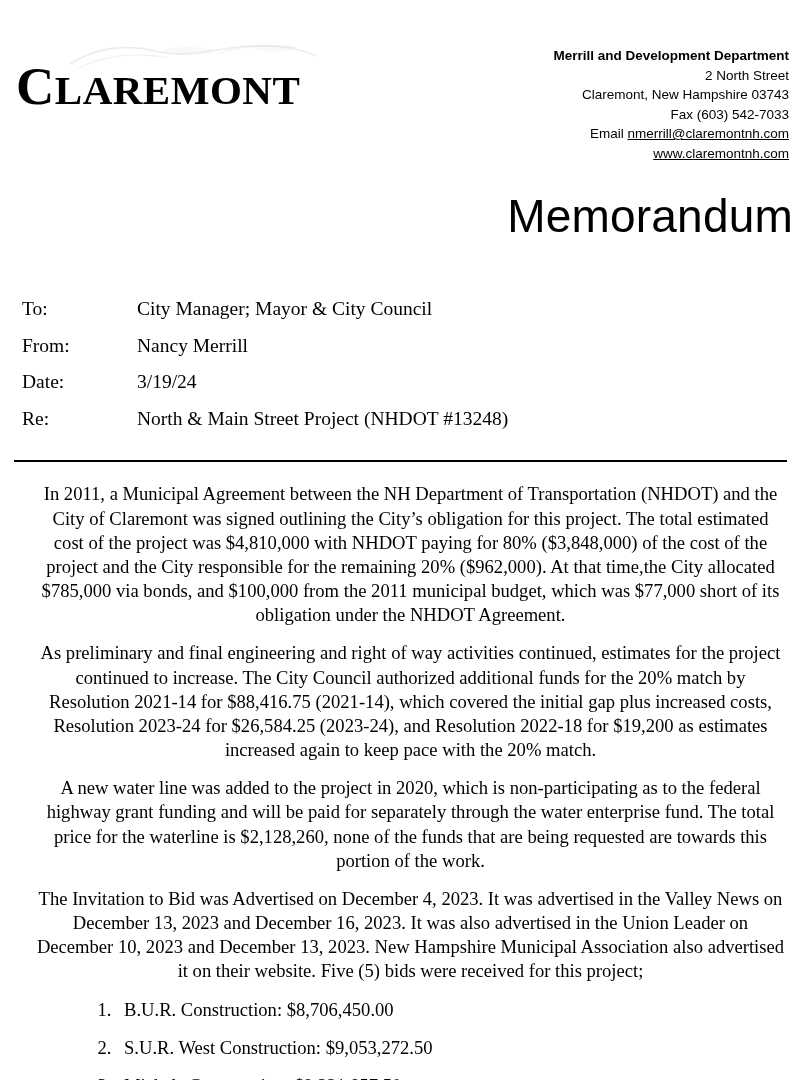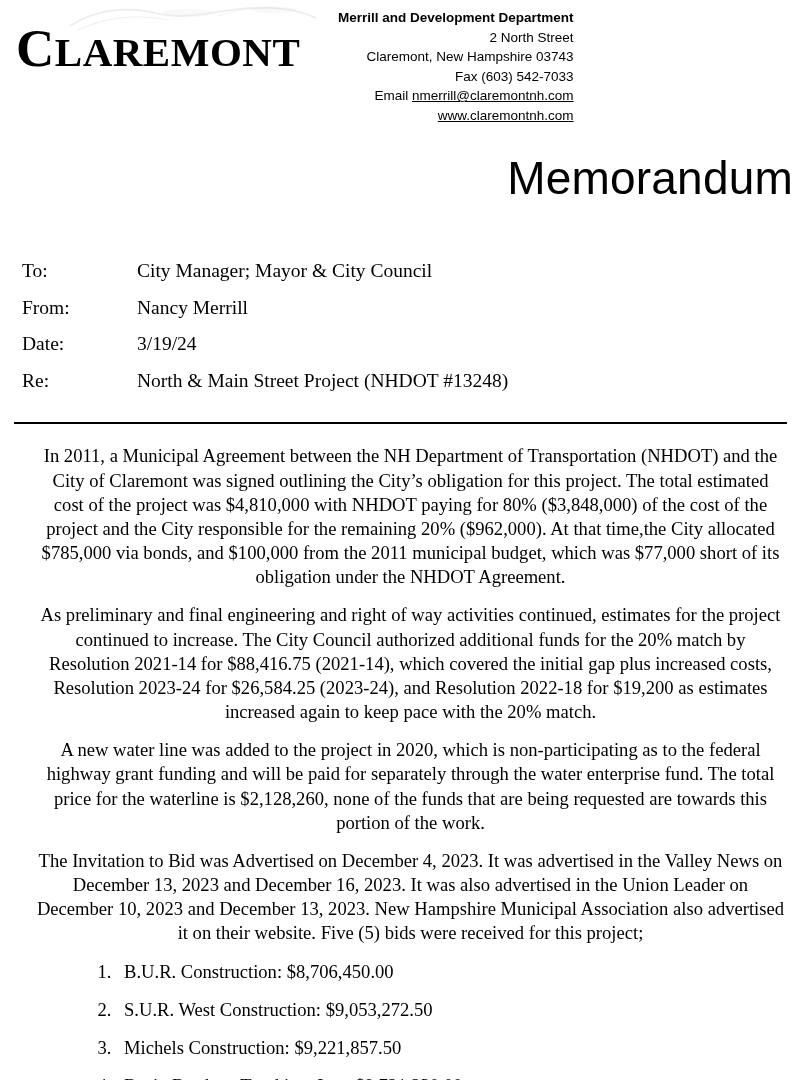--- a/index.html
+++ b/index.html
@@ -20,22 +20,24 @@
   .page {
     width: 801px;
     height: 1080px;
     padding: 0 8px;
     position: relative;
   }
 
   
   .header {
     display: flex;
+    justify-content: space-between;
     align-items: flex-start;
     padding-top: 6px;
+    margin-top: 38px;
   }
 
   .logo-block {
     position: relative;
     width: 330px;
     padding-left: 8px;
   }
 
   .logo-smudge {
     position: absolute;

